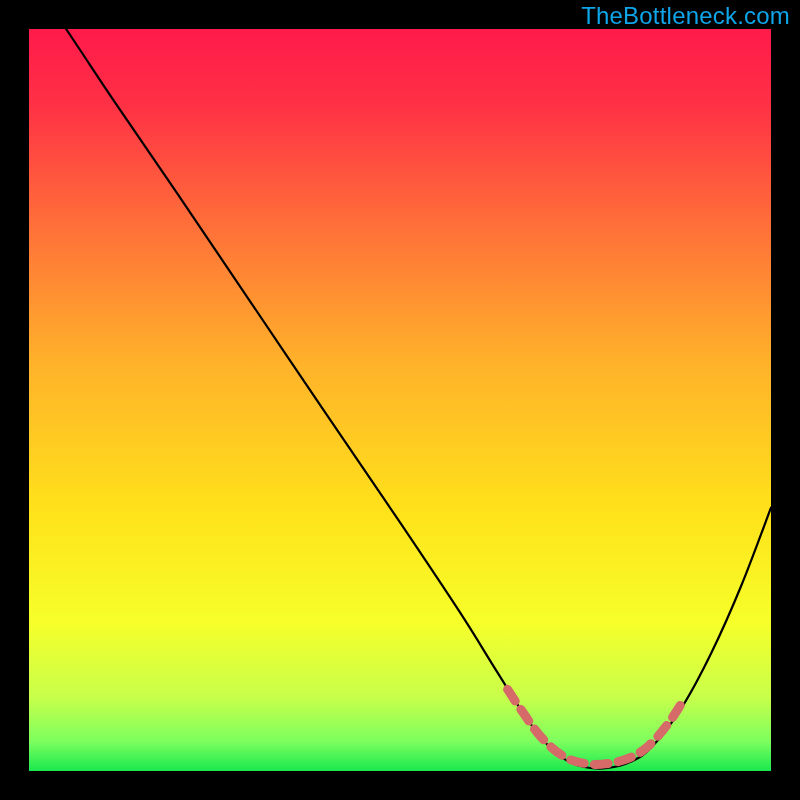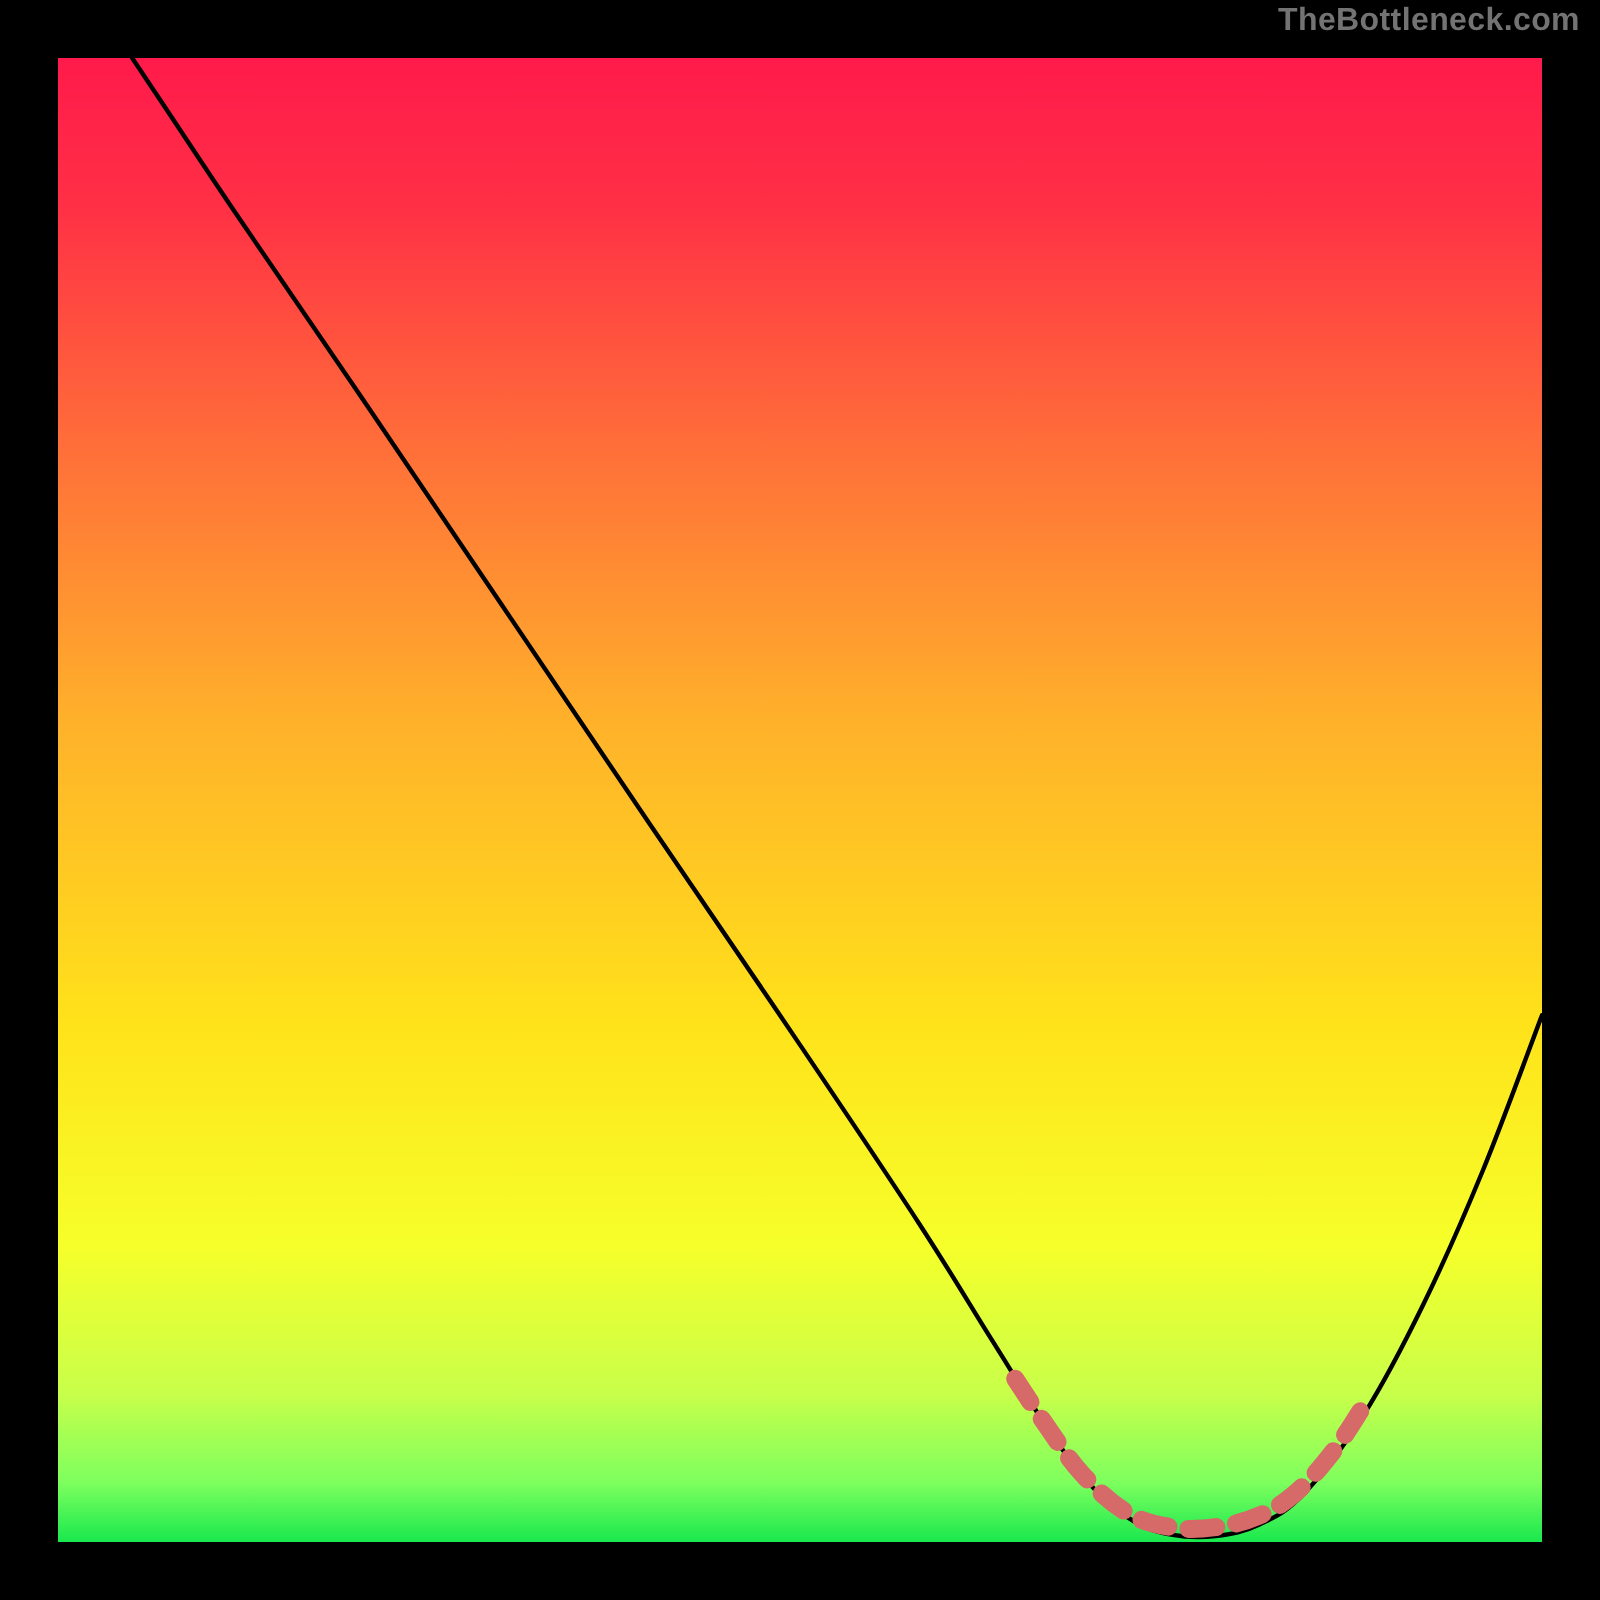--- a/index.html
+++ b/index.html
@@ -8,23 +8,23 @@
     position: relative;
     width: 800px;
     height: 800px;
     background: #000;
   }
   .watermark {
     position: absolute;
     top: 2px;
     right: 10px;
     font-family: Arial, Helvetica, sans-serif;
-    font-size: 16px;
-    font-weight: 700;
-    color: #737373;
+    font-size: 24px;
+    font-weight: 400;
+    color: #0ea5e9;
     letter-spacing: 0.2px;
   }
   .plot {
     position: absolute;
     left: 29px;
     top: 29px;
     width: 742px;
     height: 742px;
   }
   .plot svg { display: block; }

